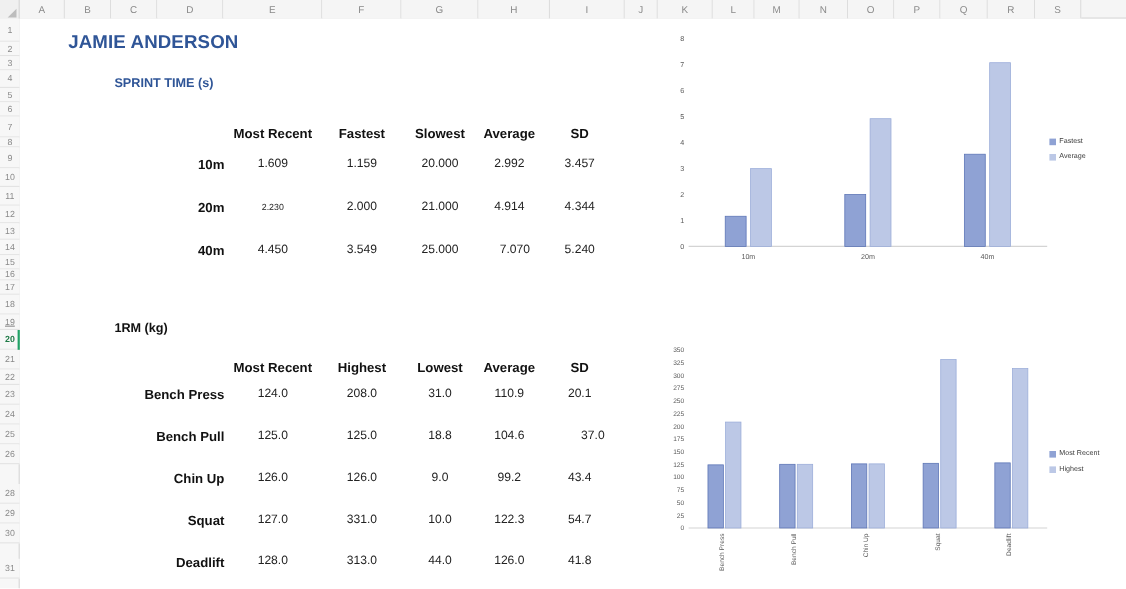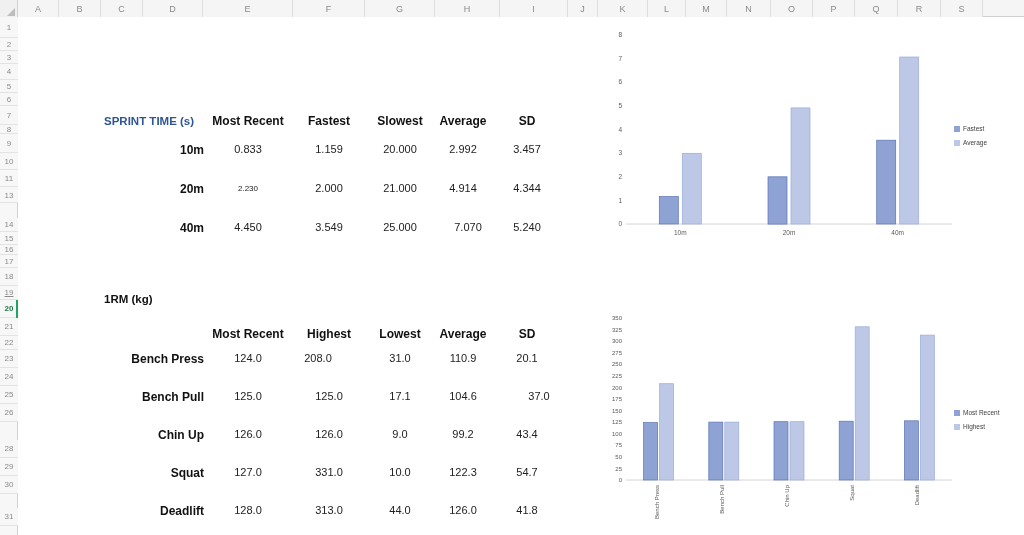--- a/index.html
+++ b/index.html
@@ -136,21 +136,21 @@
         <div class="row-head" style="top: 34px; height: 13px;">3</div>
         <div class="row-head" style="top: 47px; height: 16px;">4</div>
         <div class="row-head" style="top: 63px; height: 13px;">5</div>
         <div class="row-head" style="top: 76px; height: 13px;">6</div>
         <div class="row-head" style="top: 89px; height: 19px;">7</div>
         <div class="row-head" style="top: 108px; height: 9px;">8</div>
         <div class="row-head" style="top: 117px; height: 19px;">9</div>
         <div class="row-head" style="top: 136px; height: 17px;">10</div>
         <div class="row-head" style="top: 153px; height: 17px;">11</div>
         <div class="row-head" style="top: 170px; height: 16px;">12</div>
-        <div class="row-head" style="top: 171px; height: 15px;">13</div>
+        <div class="row-head" style="top: 186px; height: 15px;">13</div>
         <div class="row-head" style="top: 201px; height: 14px;">14</div>
         <div class="row-head" style="top: 215px; height: 13px;">15</div>
         <div class="row-head" style="top: 228px; height: 10px;">16</div>
         <div class="row-head" style="top: 238px; height: 13px;">17</div>
         <div class="row-head" style="top: 251px; height: 18px;">18</div>
         <div class="row-head" style="top: 269px; height: 14px; text-decoration: underline;">19</div>
         <div class="row-head active" style="top: 283px; height: 18px;">20</div>
         <div class="row-head" style="top: 301px; height: 18px;">21</div>
         <div class="row-head" style="top: 319px; height: 14px;">22</div>
         <div class="row-head" style="top: 333px; height: 18px;">23</div>
@@ -160,30 +160,31 @@
         <div class="row-head" style="top: 405px; height: 18px; margin-left: 25px;">27</div>
         <div class="row-head" style="top: 423px; height: 18px;">28</div>
         <div class="row-head" style="top: 441px; height: 18px;">29</div>
         <div class="row-head" style="top: 459px; height: 18px;">30</div>
         <div class="row-head" style="top: 477px; height: 18px; margin-top: 14px;">31</div>
       </div>
   </div>
 
   <div class="grid-body">
 
-
-    <div class="cell section-blue" style="left:86px; top:53px;margin-top:45px;">SPRINT TIME (s)</div>
+    <div class="cell title" style="left:44px; top:12px;">JAMIE ANDERSON</div>
+
+    <div class="cell section-blue" style="left:86px; top:53px;">SPRINT TIME (s)</div>
     <div id="sprint-table">
         <div class="cell th" style="left: 170px; width: 120px; top: 97px;">Most Recent</div>
         <div class="cell th" style="left: 251px; width: 120px; top: 97px;">Fastest</div>
         <div class="cell th" style="left: 322px; width: 120px; top: 97px;">Slowest</div>
         <div class="cell th" style="left: 385px; width: 120px; top: 97px;">Average</div>
         <div class="cell th" style="left: 449px; width: 120px; top: 97px;">SD</div>
         <div class="cell rowlabel" style="left: 46px; width: 140px; top: 126px;">10m</div>
-        <div class="cell val" style="left: 170px; width: 120px; top: 126px;">0.833</div>
+        <div class="cell val" style="left: 170px; width: 120px; top: 126px;">1.609</div>
         <div class="cell val" style="left: 251px; width: 120px; top: 126px;">1.159</div>
         <div class="cell val" style="left: 322px; width: 120px; top: 126px;">20.000</div>
         <div class="cell val" style="left: 385px; width: 120px; top: 126px;">2.992</div>
         <div class="cell val" style="left: 449px; width: 120px; top: 126px;">3.457</div>
         <div class="cell rowlabel" style="left: 46px; width: 140px; top: 165px;">20m</div>
         <div class="cell val small" style="left: 170px; width: 120px; top: 167px;">2.230</div>
         <div class="cell val" style="left: 251px; width: 120px; top: 165px;">2.000</div>
         <div class="cell val" style="left: 322px; width: 120px; top: 165px;">21.000</div>
         <div class="cell val" style="left: 385px; width: 120px; top: 165px;">4.914</div>
         <div class="cell val" style="left: 449px; width: 120px; top: 165px;">4.344</div>
@@ -197,28 +198,28 @@
 
     <div class="cell section-black" style="left:86px; top:276px;">1RM (kg)</div>
     <div id="onerm-table">
         <div class="cell th" style="left: 170px; width: 120px; top: 310px;">Most Recent</div>
         <div class="cell th" style="left: 251px; width: 120px; top: 310px;">Highest</div>
         <div class="cell th" style="left: 322px; width: 120px; top: 310px;">Lowest</div>
         <div class="cell th" style="left: 385px; width: 120px; top: 310px;">Average</div>
         <div class="cell th" style="left: 449px; width: 120px; top: 310px;">SD</div>
         <div class="cell rowlabel" style="left: 46px; width: 140px; top: 335px;">Bench Press</div>
         <div class="cell val" style="left: 170px; width: 120px; top: 335px;">124.0</div>
-        <div class="cell val" style="left: 240px; width: 120px; top: 335px;">208.0</div>
+        <div class="cell val" style="left: 251px; width: 120px; top: 335px;">208.0</div>
         <div class="cell val" style="left: 322px; width: 120px; top: 335px;">31.0</div>
         <div class="cell val" style="left: 385px; width: 120px; top: 335px;">110.9</div>
         <div class="cell val" style="left: 449px; width: 120px; top: 335px;">20.1</div>
         <div class="cell rowlabel" style="left: 46px; width: 140px; top: 373px;">Bench Pull</div>
         <div class="cell val" style="left: 170px; width: 120px; top: 373px;">125.0</div>
         <div class="cell val" style="left: 251px; width: 120px; top: 373px;">125.0</div>
-        <div class="cell val" style="left: 322px; width: 120px; top: 373px;">17.1</div>
+        <div class="cell val" style="left: 322px; width: 120px; top: 373px;">18.8</div>
         <div class="cell val" style="left: 385px; width: 120px; top: 373px;">104.6</div>
         <div class="cell val" style="left: 449px; width: 120px; top: 373px; padding-left: 24px;">37.0</div>
         <div class="cell rowlabel" style="left: 46px; width: 140px; top: 411px;">Chin Up</div>
         <div class="cell val" style="left: 170px; width: 120px; top: 411px;">126.0</div>
         <div class="cell val" style="left: 251px; width: 120px; top: 411px;">126.0</div>
         <div class="cell val" style="left: 322px; width: 120px; top: 411px;">9.0</div>
         <div class="cell val" style="left: 385px; width: 120px; top: 411px;">99.2</div>
         <div class="cell val" style="left: 449px; width: 120px; top: 411px;">43.4</div>
         <div class="cell rowlabel" style="left: 46px; width: 140px; top: 449px;">Squat</div>
         <div class="cell val" style="left: 170px; width: 120px; top: 449px;">127.0</div>

